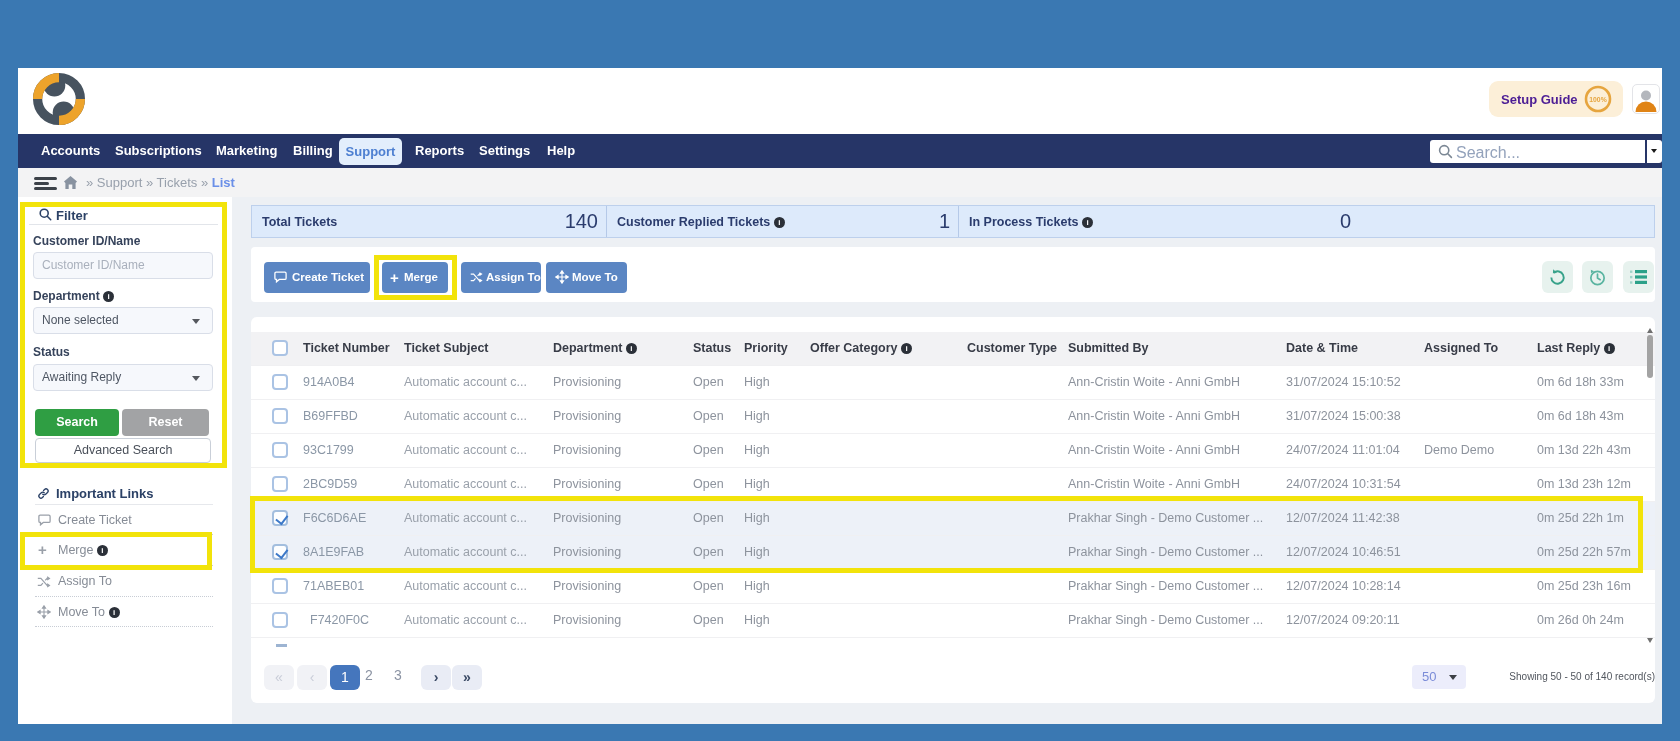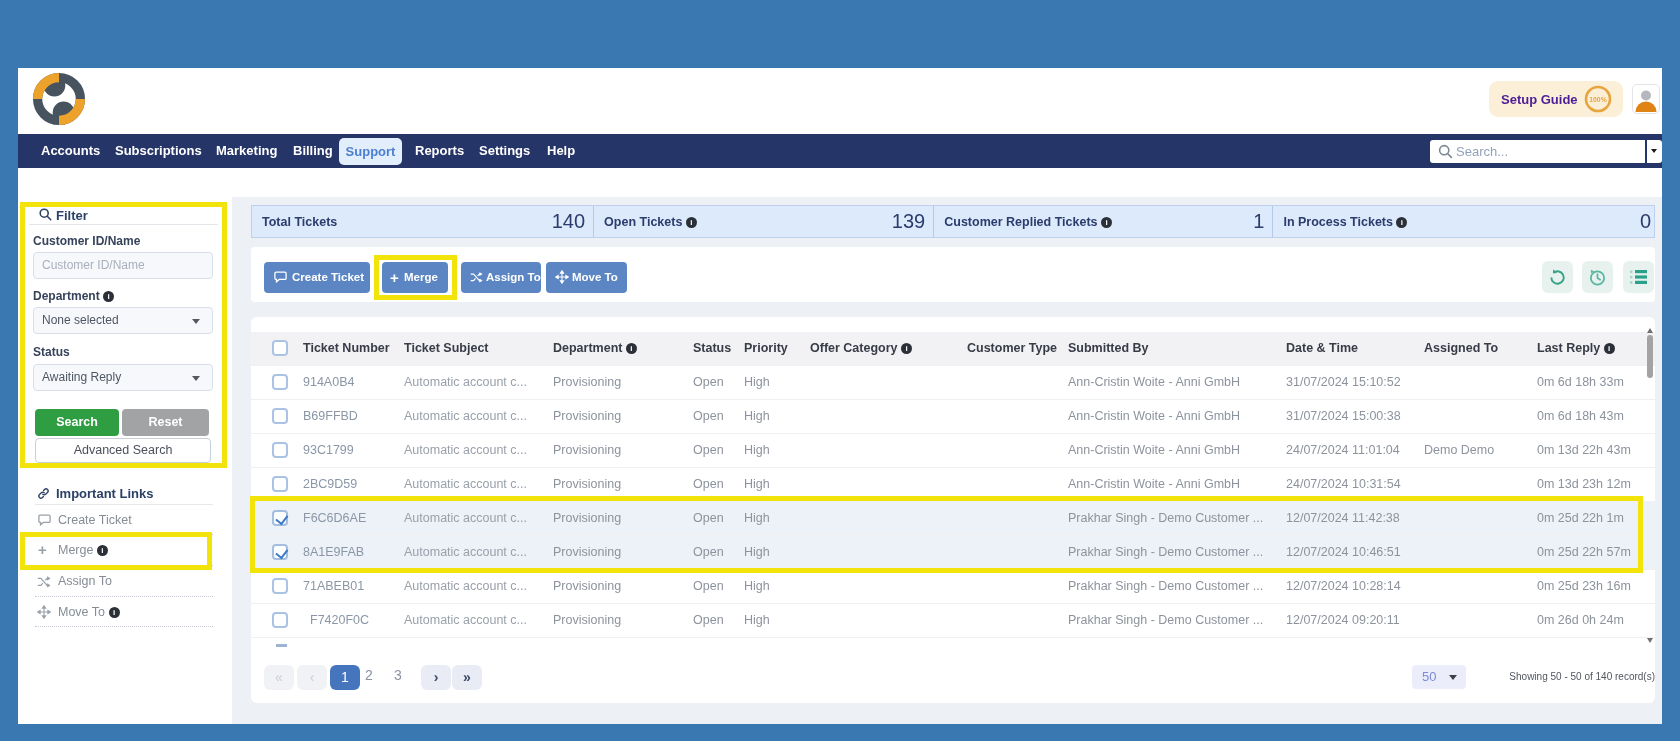--- a/index.html
+++ b/index.html
@@ -11,21 +11,21 @@
 
 .hdr { position:absolute; left:18px; top:68px; width:1644px; height:66px; background:#fff; }
 .logoword { position:absolute; left:94px; top:83px; font-size:30px; font-weight:bold; color:#26282e; letter-spacing:-0.8px; }
 .setup { position:absolute; left:1489px; top:81px; width:134px; height:36px; background:#fcefd8; border-radius:9px; }
 .setup .t { position:absolute; left:12px; top:11px; font-size:13px; font-weight:bold; color:#4c1d95; }
 .avatarbox { position:absolute; left:1632px; top:84px; width:28px; height:30px; background:#fff; border:1px solid #e3e4e8; border-radius:5px; }
 
 .nav { position:absolute; left:18px; top:134px; width:1644px; height:34px; background:#263567; }
 .pill { position:absolute; left:339px; top:138px; width:63px; height:27px; background:#e3eefc; border-radius:5px; text-align:center; line-height:27px; font-size:13px; font-weight:bold; color:#4d7fd1; }
 .search { position:absolute; left:1430px; top:140px; width:215px; height:23px; background:#fff; border-radius:3px 0 0 3px; }
-.search .ph { position:absolute; left:26px; top:4px; font-size:13px; color:#93a2bb; }
+.search .ph { position:absolute; left:26px; top:4px; font-size:16px; color:#93a2bb; }
 .chevbox { position:absolute; left:1647px; top:140px; width:15px; height:23px; background:#fff; border-radius:0 3px 3px 0; }
 .chevbox:after { content:""; position:absolute; left:4px; top:9px; border-left:3.5px solid transparent; border-right:3.5px solid transparent; border-top:4.5px solid #1a1a1a; }
 
 .bc { position:absolute; left:18px; top:168px; width:1644px; height:29px; background:#f3f3f4; }
 .bc .txt { position:absolute; left:68px; top:7px; font-size:13px; color:#98a0ac; }
 .bc .blue { color:#6a8fe8; font-weight:bold; }
 .burger i { position:absolute; height:2.5px; background:#3c4148; border-radius:2px; }
 
 .sidebar { position:absolute; left:18px; top:197px; width:214px; height:527px; background:#fff; }
 .main { position:absolute; left:232px; top:197px; width:1430px; height:527px; background:#edf0f4; }
@@ -110,20 +110,31 @@
   <span class="item abs" style="left:547px; top:134px; color:#fff; font-size:13px; font-weight:bold; line-height:34px;">Help</span>
   <div class="search">
     <svg style="position:absolute; left:8px; top:4px;" width="15" height="15" viewBox="0 0 15 15">
       <circle cx="6.2" cy="6.2" r="4.6" fill="none" stroke="#7b8794" stroke-width="1.6"></circle>
       <line x1="9.8" y1="9.8" x2="13.4" y2="13.4" stroke="#7b8794" stroke-width="1.6" stroke-linecap="round"></line>
     </svg>
     <span class="ph">Search...</span>
   </div>
   <div class="chevbox"></div>
 
+  <div class="bc">
+    <span class="burger">
+      <i style="left:16px; top:9px;  width:23px;"></i>
+      <i style="left:16px; top:14px; width:15px;"></i>
+      <i style="left:16px; top:19px; width:23px;"></i>
+    </span>
+    <svg style="position:absolute; left:45px; top:7px;" width="15" height="15" viewBox="0 0 15 15">
+      <path d="M7.5 1 L14 6.6 L12.6 8 L12.6 14 L9.3 14 L9.3 9.5 L5.7 9.5 L5.7 14 L2.4 14 L2.4 8 L1 6.6 Z" fill="#8892a0"></path>
+    </svg>
+    <span class="txt">» Support » Tickets » <span class="blue">List</span></span>
+  </div>
 
   <div class="sidebar"></div>
   <div class="main"></div>
   <div id="sidebar-items">
 
     <svg class="abs" style="left:39px; top:208px;" width="13" height="13" viewBox="0 0 14 14">
       <circle cx="5.6" cy="5.6" r="4.3" fill="none" stroke="#2b4166" stroke-width="1.7"></circle>
       <line x1="8.9" y1="8.9" x2="12.6" y2="12.6" stroke="#2b4166" stroke-width="1.7" stroke-linecap="round"></line>
     </svg>
     <span class="abs" style="left:56px; top:208px; font-size:13px; font-weight:bold; color:#2b4166;">Filter</span>
@@ -164,24 +175,20 @@
 
     <div class="ybox" style="left:20px; top:202px; width:207px; height:266px;"></div>
     <div class="ybox" style="left:20px; top:532px; width:192px; height:38px;"></div>
   </div>
   <div id="main-items">
 
     <div class="stats">
       <div class="cell" style="width:354px;">
           <span class="lb">Total Tickets</span>
           <span class="val">140</span>
-        </div>
-      <div class="cell" style="width:353px;">
-          <span class="lb">Open Tickets <i class="infodot">i</i></span>
-          <span class="val">139</span>
         </div>
       <div class="cell" style="width:352px;">
           <span class="lb">Customer Replied Tickets <i class="infodot">i</i></span>
           <span class="val">1</span>
         </div>
       <div class="cell" style="width:396px;">
           <span class="lb">In Process Tickets <i class="infodot">i</i></span>
           <span class="val" style="right:3px;">0</span>
         </div>
     </div>

